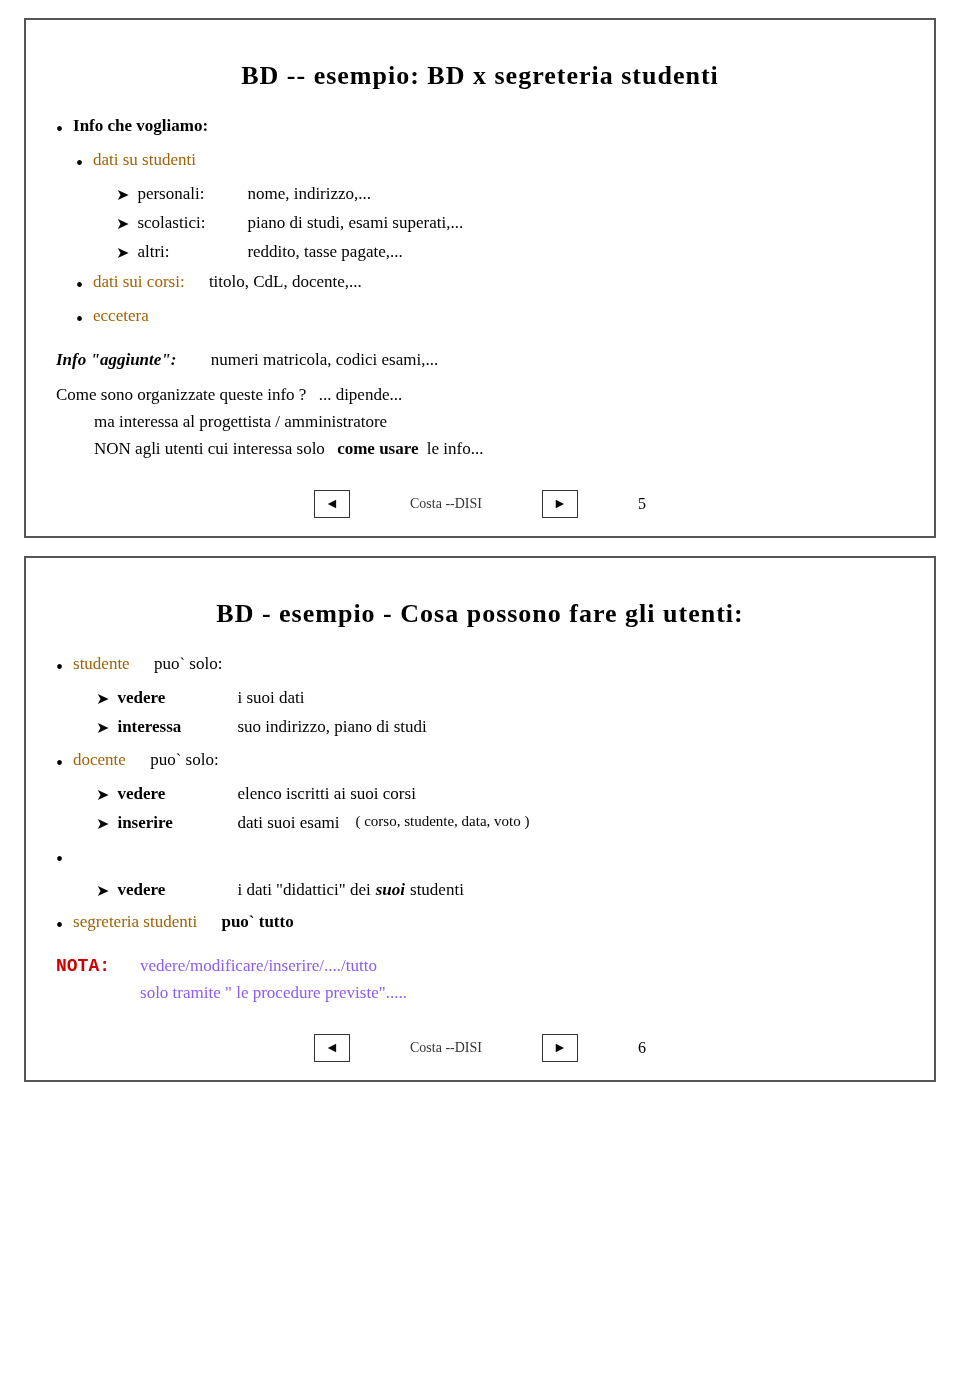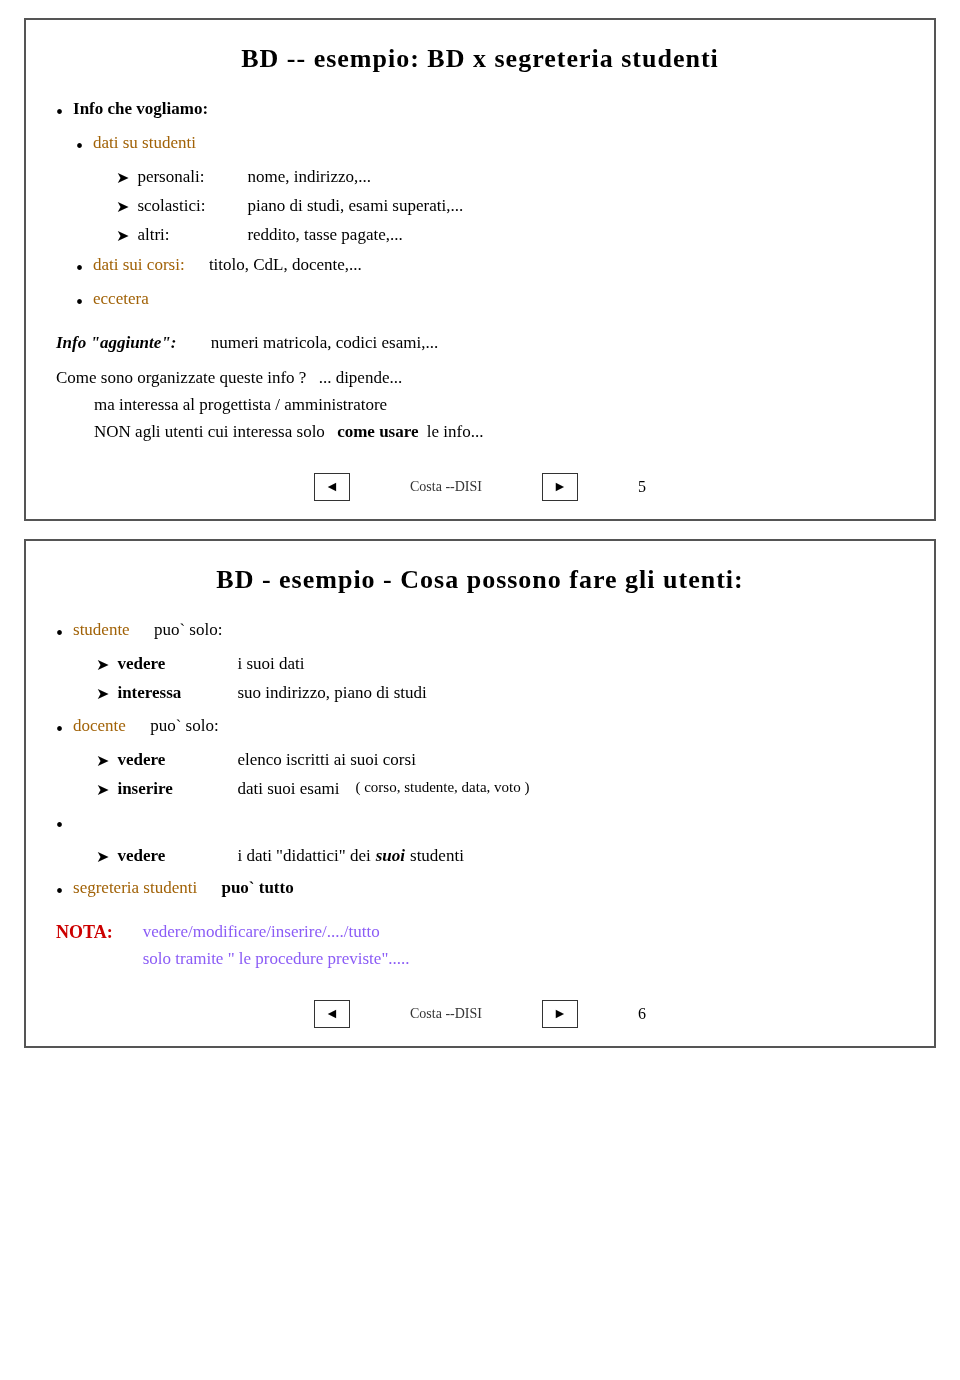--- a/index.html
+++ b/index.html
@@ -17,20 +17,21 @@
       background: #fff;
       position: relative;
     }
 
     .slide-title {
       font-size: 26px;
       font-weight: bold;
       text-align: center;
       margin-bottom: 22px;
       letter-spacing: 1px;
+      margin-top: 17px;
     }
 
     .slide-content {
       font-size: 17px;
       line-height: 1.55;
     }
 
     .bullet-item {
       display: flex;
       align-items: flex-start;
@@ -127,20 +128,21 @@
       align-items: flex-start;
       margin-bottom: 2px;
     }
 
     .nota-label {
       color: #c00;
       font-weight: bold;
       font-size: 18px;
       margin-right: 30px;
       flex-shrink: 0;
+      font-family: Liberation Mono, monospace;
     }
 
     .nota-content {
       color: #8b5cf6;
       font-size: 17px;
     }
 
     .puo-tutto {
       font-weight: bold;
     }

